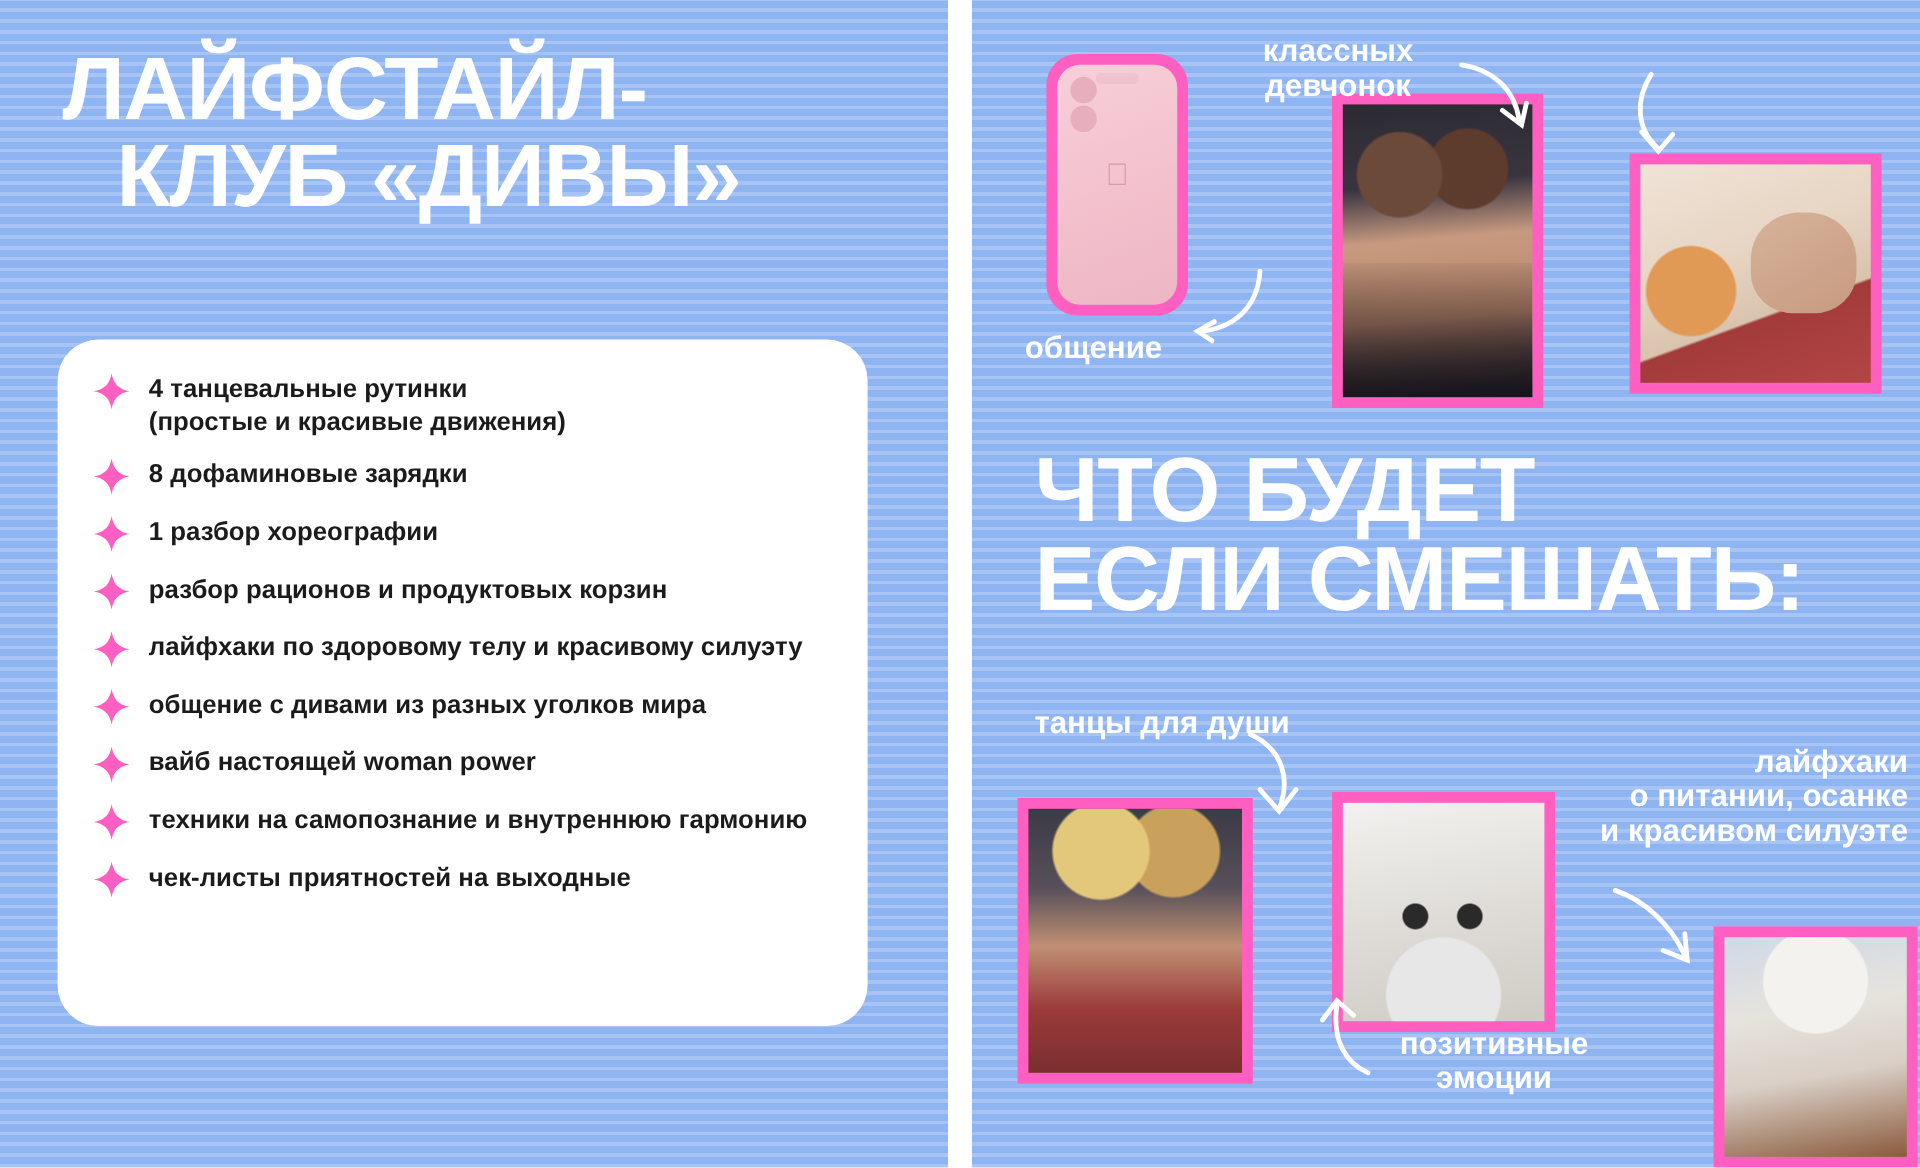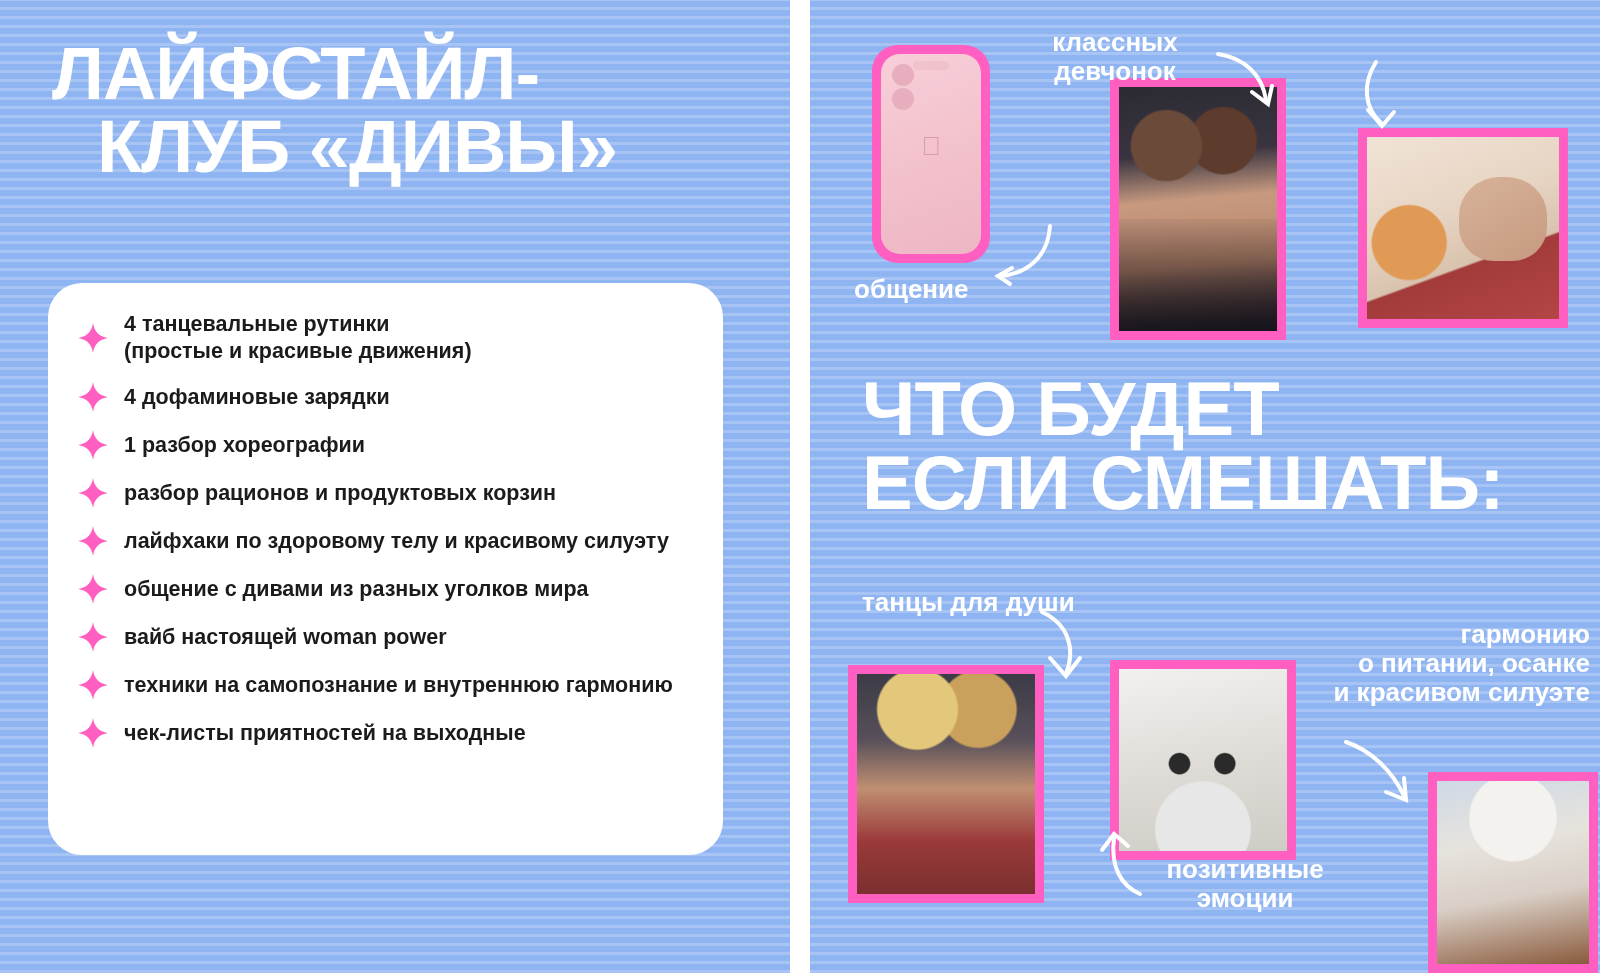--- a/index.html
+++ b/index.html
@@ -49,21 +49,21 @@
     position: absolute;
     left: 48px; top: 283px;
     width: 675px; height: 572px;
     background: #ffffff;
     border-radius: 34px;
     padding: 26px 30px 18px 30px;
   }
   .bullets { list-style: none; }
   .bullet {
     display: flex;
-    align-items: center;
+    align-items: flex-start;
     gap: 16px;
     margin-bottom: 16px;
   }
   .bullet:last-child { margin-bottom: 12px; }
   .spark {
     flex: 0 0 auto;
     width: 30px; height: 30px;
     margin-top: 2px;
     color: #ff5fc0;
   }
@@ -232,21 +232,21 @@
           <span class="bullet-text" style="white-space:pre-line">4 танцевальные рутинки
 (простые и красивые движения)</span>
         </li>
 
         <li class="bullet">
           <span class="spark">
             <svg viewBox="0 0 32 32">
                 <path d="M16 0c1.6 9.6 6.4 14.4 16 16-9.6 1.6-14.4 6.4-16 16-1.6-9.6-6.4-14.4-16-16C9.6 14.4 14.4 9.6 16 0z" fill="currentColor"></path>
               </svg>
           </span>
-          <span class="bullet-text">4 дофаминовые зарядки</span>
+          <span class="bullet-text">8 дофаминовые зарядки</span>
         </li>
 
         <li class="bullet">
           <span class="spark">
             <svg viewBox="0 0 32 32">
                 <path d="M16 0c1.6 9.6 6.4 14.4 16 16-9.6 1.6-14.4 6.4-16 16-1.6-9.6-6.4-14.4-16-16C9.6 14.4 14.4 9.6 16 0z" fill="currentColor"></path>
               </svg>
           </span>
           <span class="bullet-text">1 разбор хореографии</span>
         </li>
@@ -343,21 +343,21 @@
     </div>
 
     <div class="lbl lbl-left" style="left:44px; top:275px;">общение</div>
 
     <div class="lbl" style="left:200px; top:28px; width:210px;">классных
 девчонок</div>
 
 
     <div class="lbl lbl-left" style="left:52px; top:588px; width:300px;">танцы для души</div>
 
-    <div class="lbl lbl-right" style="left:460px; top:620px; width:320px;">гармонию
+    <div class="lbl lbl-right" style="left:460px; top:620px; width:320px;">лайфхаки
 о питании, осанке
 и красивом силуэте</div>
 
     <div class="lbl" style="left:320px; top:855px; width:230px;">позитивные
 эмоции</div>
 
     <div class="arrow" style="left:176px; top:218px;">
       <svg width="70" height="70" viewBox="0 0 70 70" fill="none" stroke="#ffffff" stroke-width="4" stroke-linecap="round">
         <path d="M64 8 C62 40 40 56 14 58"></path>
           <path d="M26 50 L12 58 L24 66"></path>

